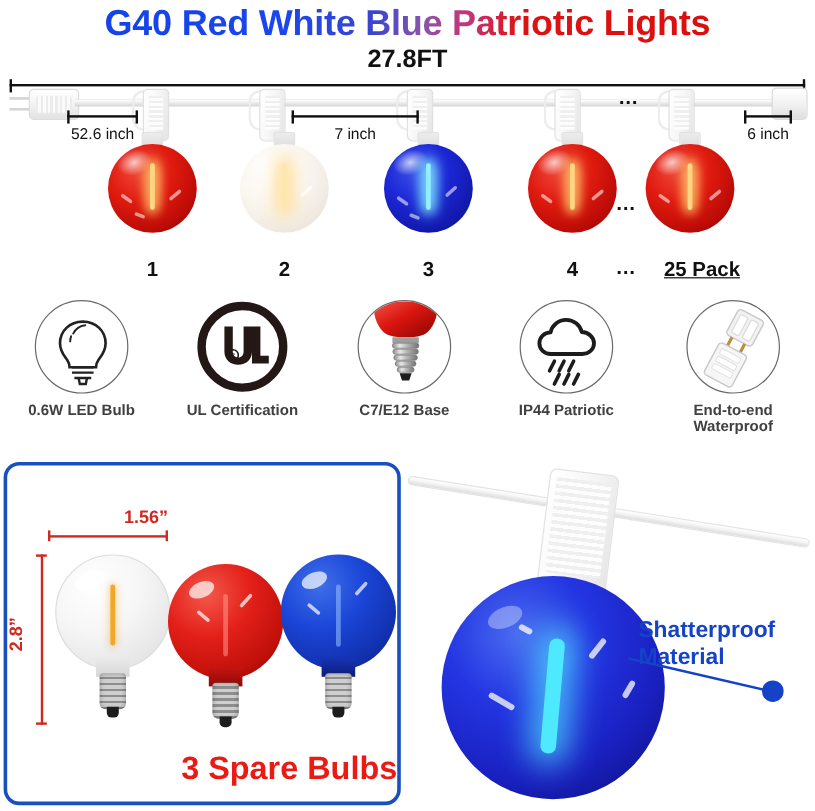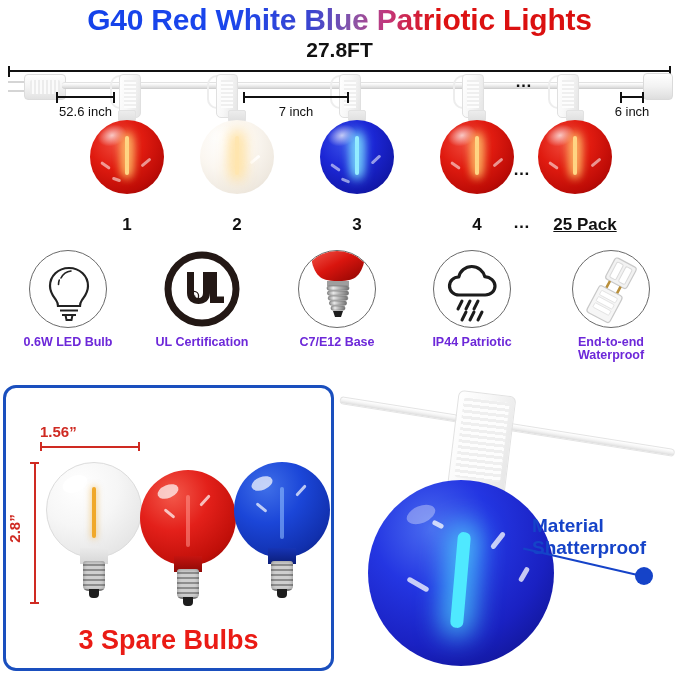--- a/index.html
+++ b/index.html
@@ -138,30 +138,30 @@
 
   
   .feat { position:absolute; width:120px; text-align:center; }
   .feat .circle{
     position:absolute; left:50%; margin-left:-39px; top:0;
     width:78px; height:78px; border-radius:50%;
     border:1px solid #6a6a6a; background:#fff; overflow:hidden;
   }
   .feat .flabel{
     position:absolute; top:86px; left:0; width:100%;
-    font-size:12.5px; font-weight:700; color:#6d28d9; line-height:13px;
+    font-size:12.5px; font-weight:700; color:#404040; line-height:13px;
   }
 
   
   #spare{
     position:absolute; left:3px; top:385px; width:331px; height:286px;
     border:3px solid #1a4fbe; border-radius:13px; background:#fff;
   }
   #spareTitle{
-    position:absolute; left:0; bottom:12px; width:100%; text-align:center;
+    position:absolute; left:0; bottom:12px; width:100%; text-align:right;
     font-size:27px; font-weight:700; color:#ea1b15;
     text-shadow:-1px -1px 0 #fff,1px -1px 0 #fff,-1px 1px 0 #fff,1px 1px 0 #fff;
   }
   .sbulb{ position:absolute; width:96px; }
   .sbulb .sg{
     position:absolute; left:0; top:0; width:96px; height:96px; border-radius:50%;
     overflow:hidden;
   }
   .sbulb .sneck{
     position:absolute; left:50%; margin-left:-14px; top:86px; width:28px; height:16px;
@@ -185,21 +185,21 @@
   .sbulb.sblue .sg{ background:radial-gradient(circle at 34% 26%,#3f6fe8 0%,#1b46d8 38%,#1130ae 74%,#091a6b 100%); }
   .sbulb.sblue .sneck{ background:linear-gradient(#1634b5,#0b1d78); }
   .sbulb.sblue .sfil{ background:rgba(150,195,255,.55); }
   .sbulb .sfil{ position:absolute; left:50%; margin-left:-2px; top:26%; width:4px; height:54%; border-radius:2px; }
   .sbulb .hl{ position:absolute; background:rgba(255,255,255,.7); border-radius:2px; }
   #dimW{ position:absolute; left:40px; top:442px; width:100px; height:9px; }
   #dimW .l{ position:absolute; left:0; top:4px; width:100%; height:2px; background:#cf2a22; }
   #dimW .c{ position:absolute; top:0; width:2px; height:9px; background:#cf2a22; }
   #dimW .cl{ left:0; } #dimW .cr{ right:0; }
   #dimWlbl{
-    position:absolute; left:40px; top:423px; width:100px; text-align:left;
+    position:absolute; left:40px; top:423px; width:100px; text-align:right;
     font-size:15px; font-weight:700; color:#cf2a22;
     text-shadow:-1px -1px 0 #fff,1px -1px 0 #fff,-1px 1px 0 #fff,1px 1px 0 #fff;
   }
   #dimH{ position:absolute; left:30px; top:462px; width:9px; height:142px; }
   #dimH .l{ position:absolute; left:4px; top:0; width:2px; height:100%; background:#cf2a22; }
   #dimH .c{ position:absolute; left:0; width:9px; height:2px; background:#cf2a22; }
   #dimH .ct{ top:0; } #dimH .cb{ bottom:0; }
   #dimHlbl{
     position:absolute; left:-11px; top:520px; width:50px; text-align:center;
     font-size:15px; font-weight:700; color:#cf2a22;
@@ -309,21 +309,21 @@
   <div class="lbl">52.6 inch</div>
 </div>
 
 <div class="measure" style="left:243px; top:92px; width:106px;">
   <div class="ln"></div>
   <div class="cp cpL"></div>
   <div class="cp cpR"></div>
   <div class="lbl">7 inch</div>
 </div>
 
-<div class="measure" style="left:620px; top:92px; width:24px;">
+<div class="measure" style="left:620px; top:92px; width:40px;">
   <div class="ln"></div>
   <div class="cp cpL"></div>
   <div class="cp cpR"></div>
   <div class="lbl">6 inch</div>
 </div>
 
 <div class="ellipsis" style="left:515px; top:72px;">…</div>
 
 <div class="bulb red" style="left:90px; top:110px;">
   <div class="neck"></div>
@@ -537,15 +537,15 @@
   <div class="bhl" style="left:38px;top:26px;width:30px;height:17px;border-radius:50%;transform:rotate(-22deg);opacity:.45;"></div>
   <div class="bhl" style="left:120px;top:58px;width:20px;height:5px;transform:rotate(-52deg);"></div>
   <div class="bhl" style="left:38px;top:102px;width:24px;height:5px;transform:rotate(30deg);"></div>
   <div class="bhl" style="left:148px;top:92px;width:16px;height:5px;transform:rotate(-60deg);"></div>
   <div class="bhl" style="left:64px;top:42px;width:12px;height:5px;transform:rotate(28deg);"></div>
 </div>
 
 <div id="calloutLine"></div>
 <div id="calloutDot"></div>
 <div id="shatterTxt">
+  <div>Shatterproof</div>
   <div>Material</div>
-  <div>Shatterproof</div>
 </div>
 
 </body></html>

